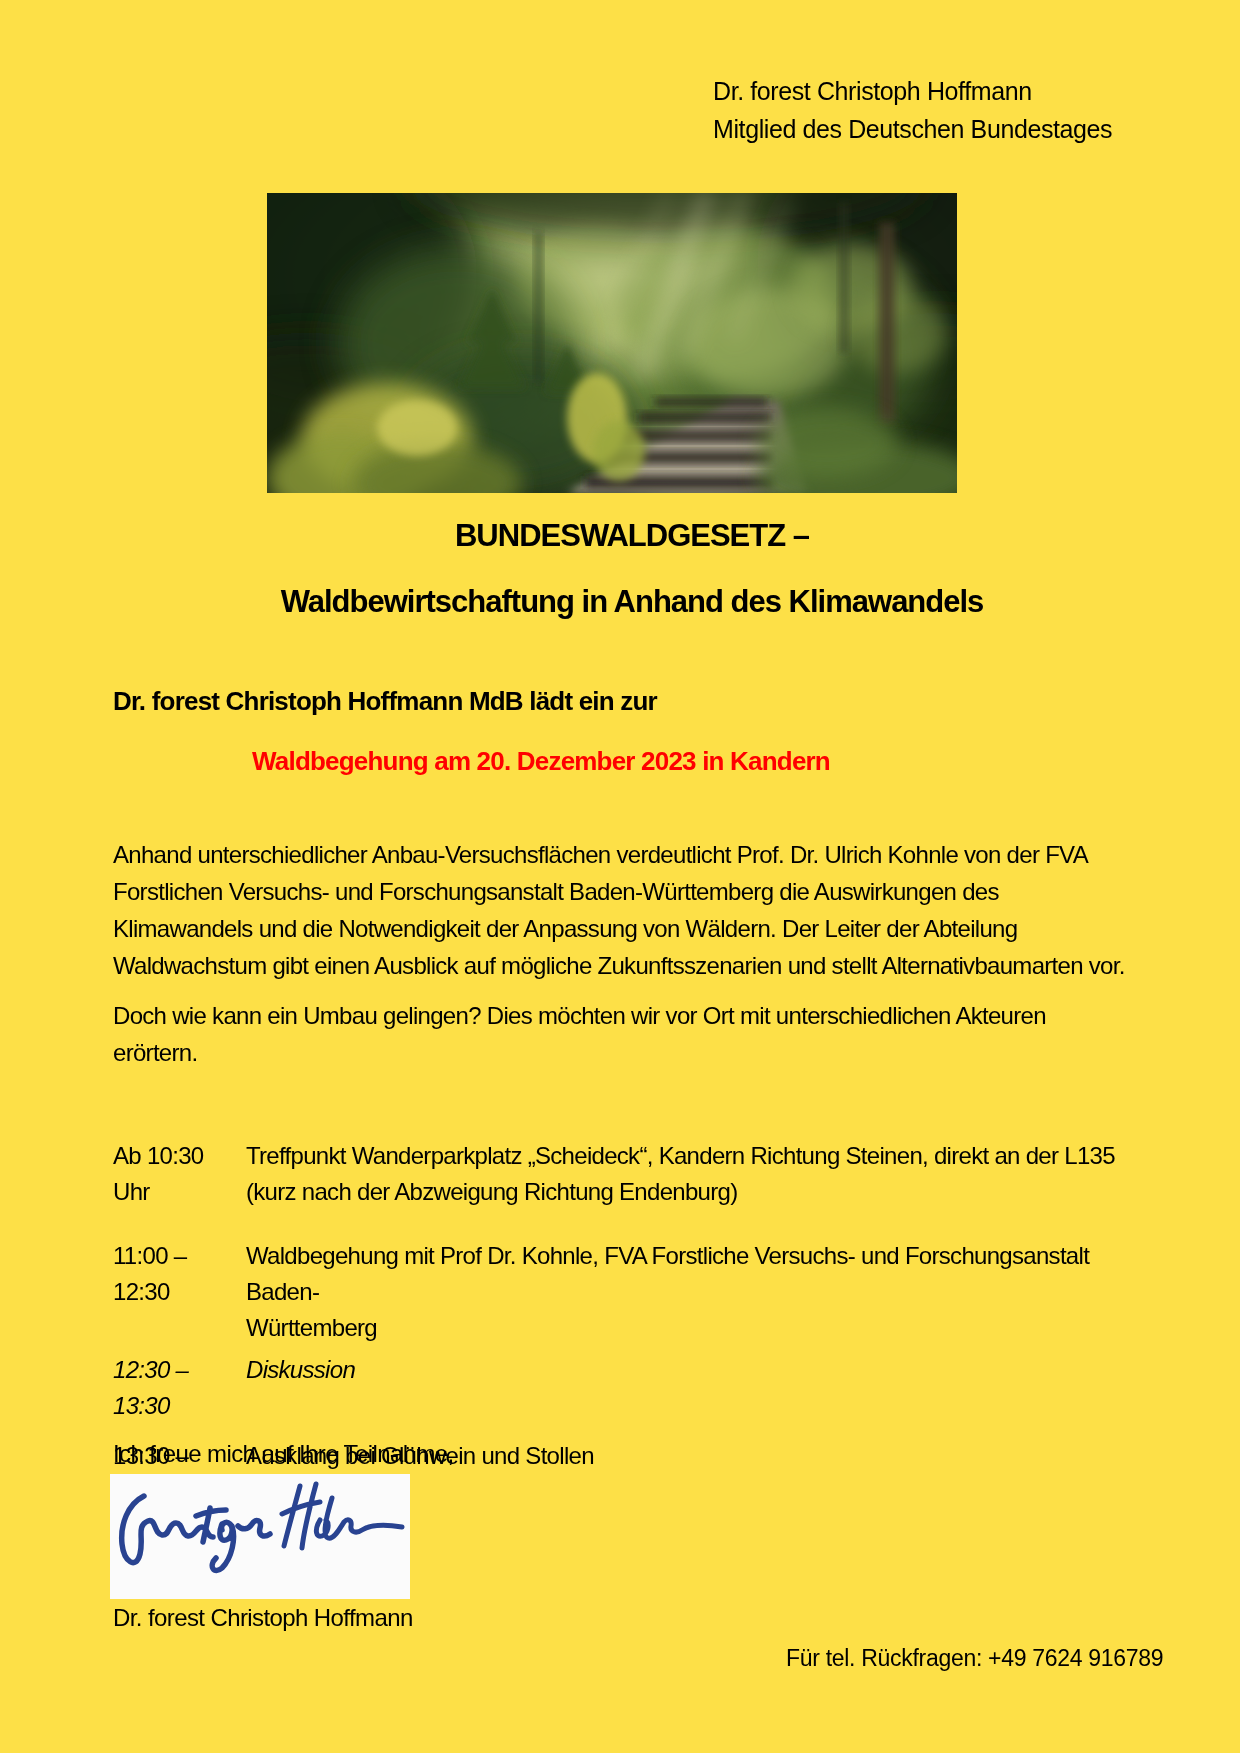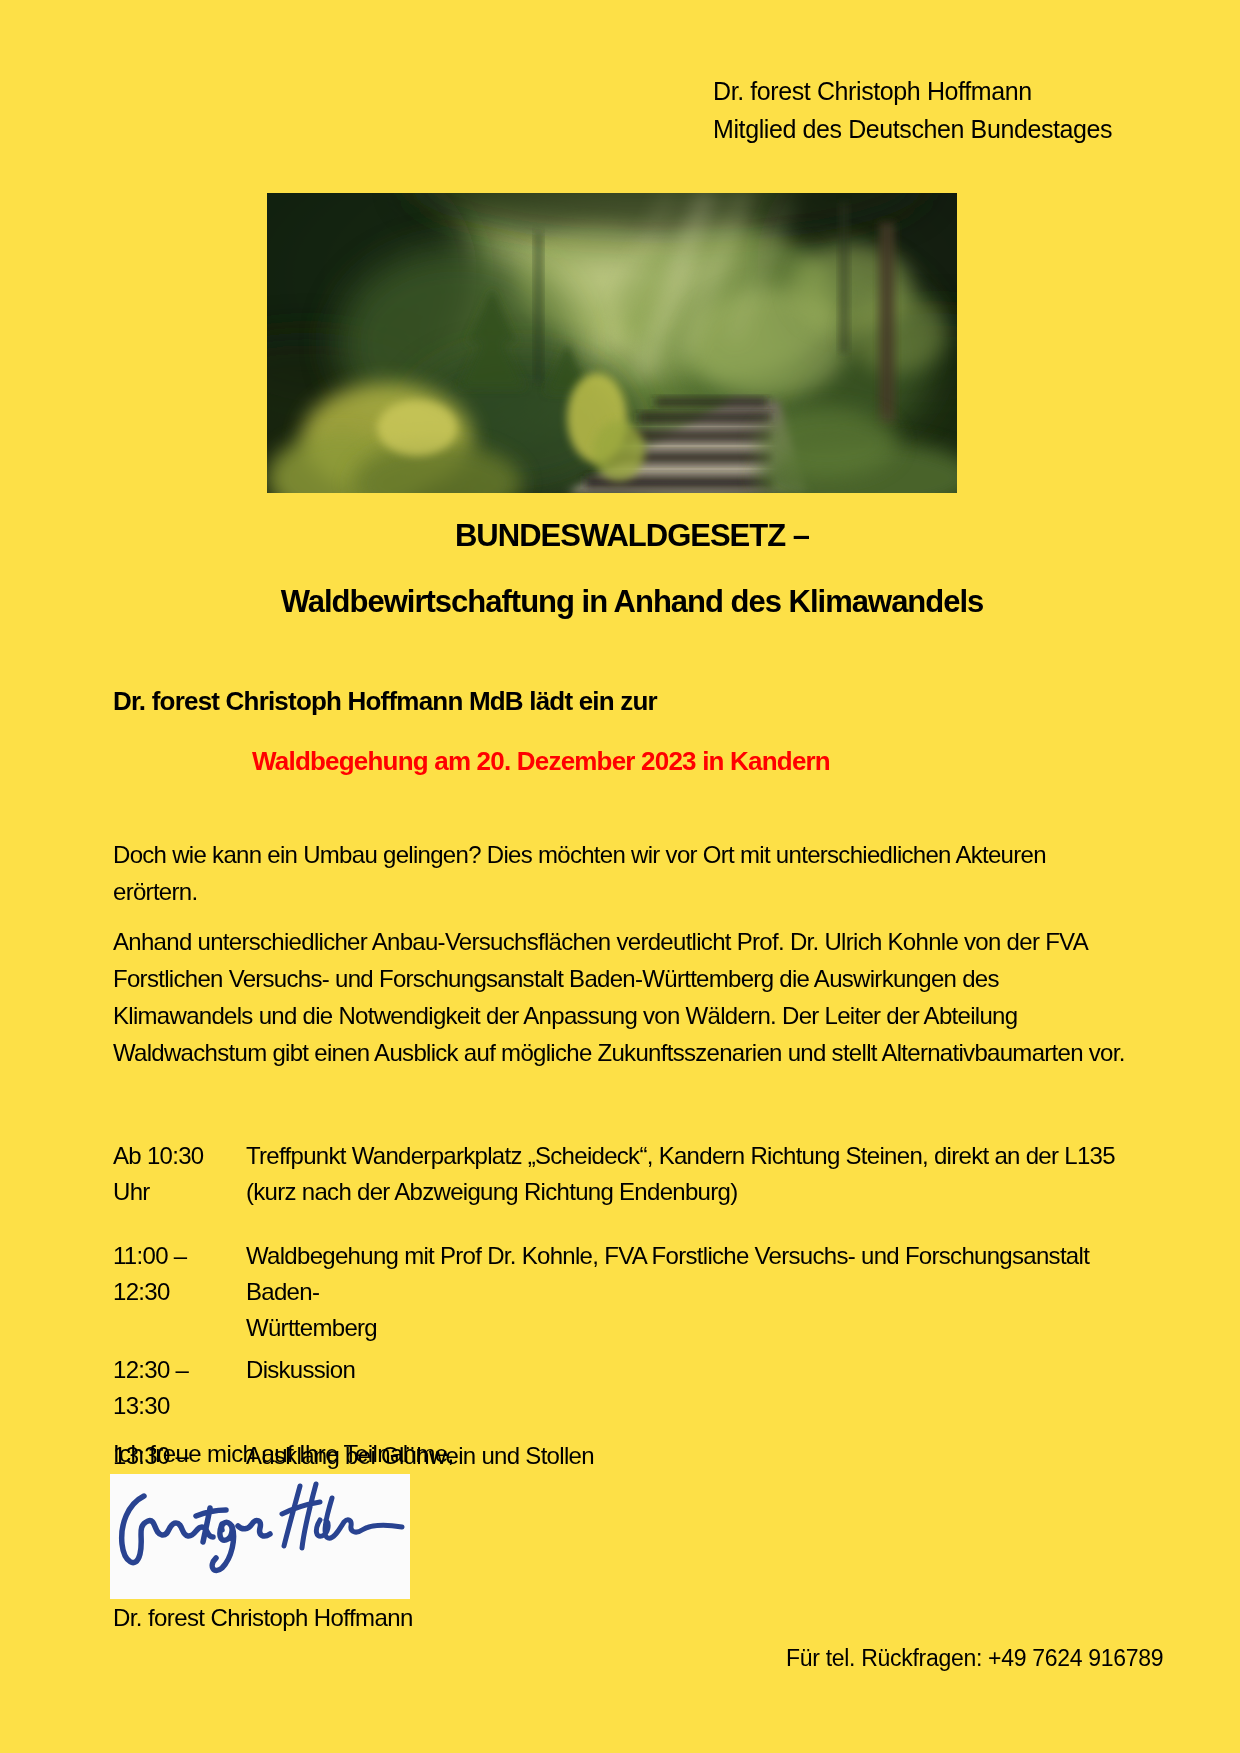--- a/index.html
+++ b/index.html
@@ -28,21 +28,21 @@
             line-height:37px;letter-spacing:-0.7px;}
   .bodytext p{margin:0 0 13px 0;}
 
   .schedule{position:absolute;left:113px;top:1138px;width:1030px;font-size:24px;
             line-height:36px;letter-spacing:-0.7px;}
   .srow{display:flex;}
   .srow .time{flex:0 0 133px;}
   .srow .desc{flex:1;white-space:pre-line;}
   .m1{margin-bottom:28px;}
   .m2{margin-bottom:6px;}
-  .m3{margin-bottom:14px;}
+  .m3{margin-bottom:14px;font-style:italic;}
 
   .closing{position:absolute;left:113px;top:1440px;font-size:24px;letter-spacing:-0.6px;margin:0;}
 
   .signature{position:absolute;left:110px;top:1474px;width:300px;height:125px;background:#fbfbfb;}
 
   .signer{position:absolute;left:113px;top:1604px;font-size:24px;letter-spacing:-0.6px;margin:0;}
 
   .footer{position:absolute;left:786px;top:1645px;font-size:23px;letter-spacing:-0.3px;margin:0;}
 </style>
 </head>
@@ -129,22 +129,22 @@
     </svg>
   </div>
 
   <h1 class="title title1">BUNDESWALDGESETZ –</h1>
   <h1 class="title title2">Waldbewirtschaftung in Anhand des Klimawandels</h1>
 
   <p class="invite">Dr. forest Christoph Hoffmann MdB lädt ein zur</p>
   <p class="event">Waldbegehung am 20. Dezember 2023 in Kandern</p>
 
   <div class="bodytext">
+    <p>Anhand unterschiedlicher Anbau-Versuchsflächen verdeutlicht Prof. Dr. Ulrich Kohnle von der FVA Forstlichen Versuchs- und Forschungsanstalt Baden-Württemberg die Auswirkungen des Klimawandels und die Notwendigkeit der Anpassung von Wäldern. Der Leiter der Abteilung Waldwachstum gibt einen Ausblick auf mögliche Zukunftsszenarien und stellt Alternativbaumarten vor.</p>
     <p>Doch wie kann ein Umbau gelingen? Dies möchten wir vor Ort mit unterschiedlichen Akteuren erörtern.</p>
-    <p>Anhand unterschiedlicher Anbau-Versuchsflächen verdeutlicht Prof. Dr. Ulrich Kohnle von der FVA Forstlichen Versuchs- und Forschungsanstalt Baden-Württemberg die Auswirkungen des Klimawandels und die Notwendigkeit der Anpassung von Wäldern. Der Leiter der Abteilung Waldwachstum gibt einen Ausblick auf mögliche Zukunftsszenarien und stellt Alternativbaumarten vor.</p>
   </div>
 
   <div class="schedule">
     <div class="srow m1">
       <div class="time">Ab 10:30 Uhr</div>
       <div class="desc">Treffpunkt Wanderparkplatz „Scheideck“, Kandern Richtung Steinen, direkt an der L135
 (kurz nach der Abzweigung Richtung Endenburg)</div>
     </div>
     <div class="srow m2">
       <div class="time">11:00 – 12:30</div>

